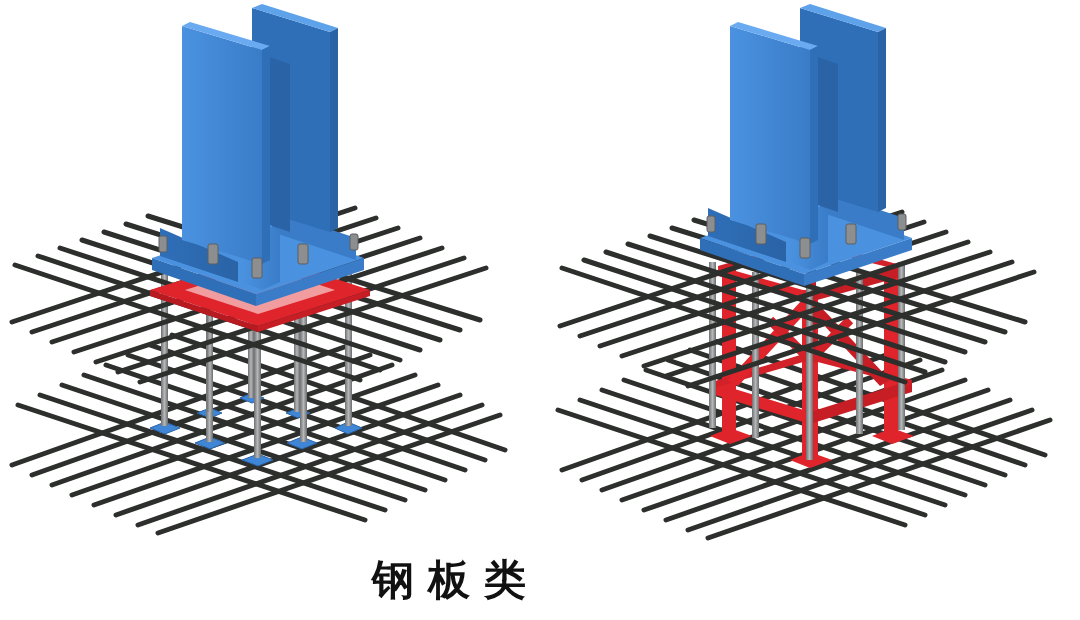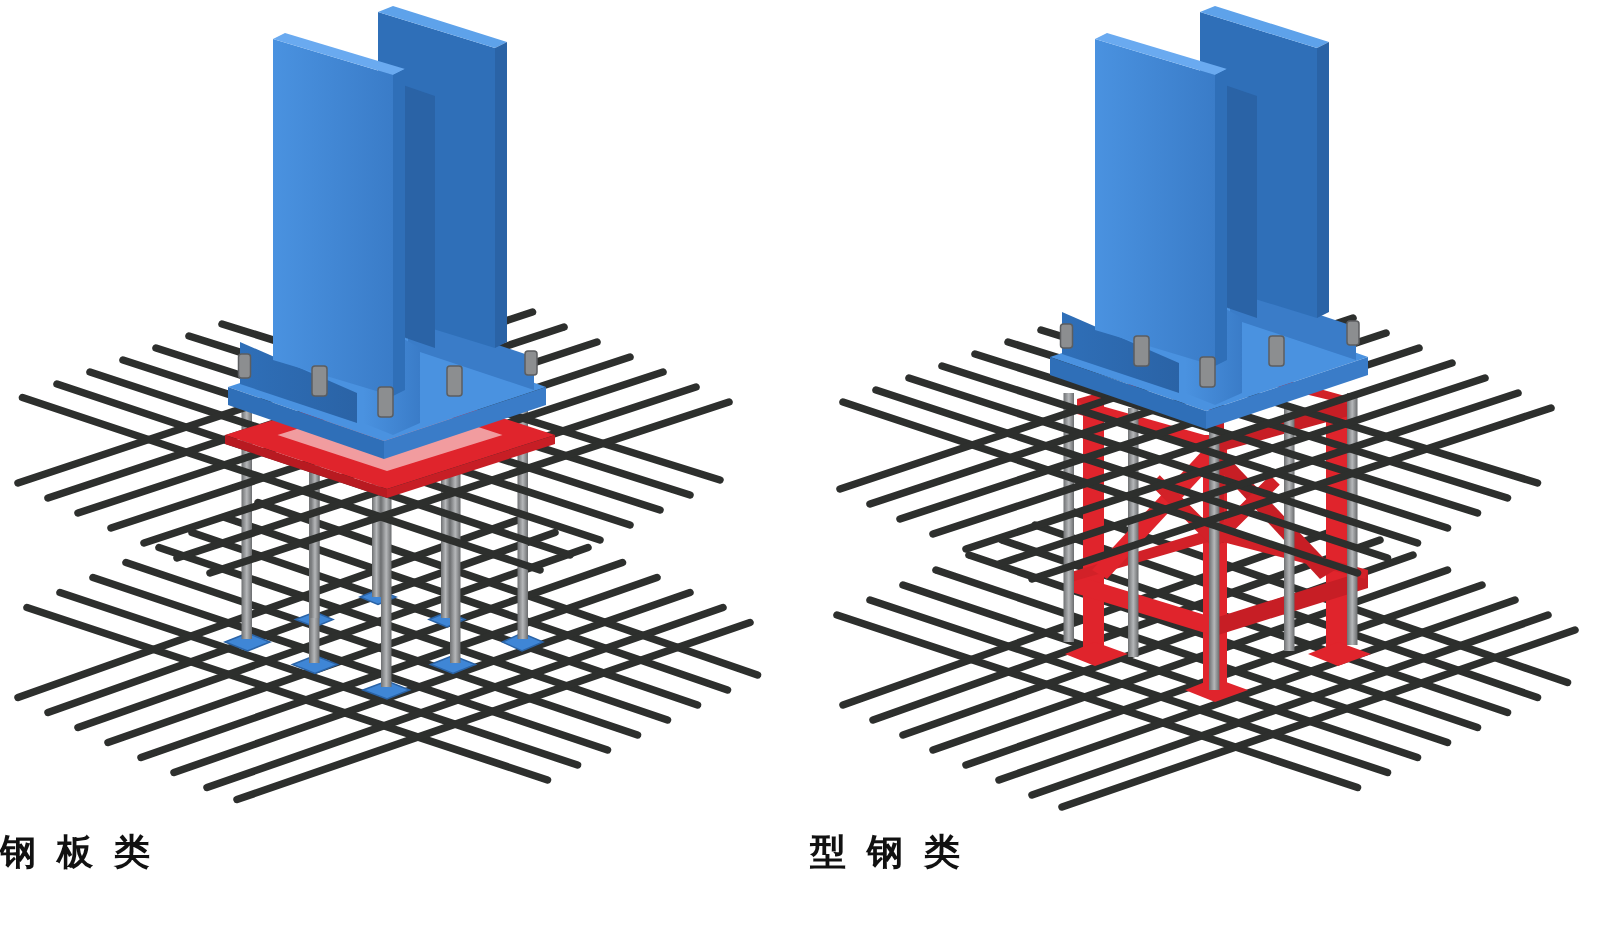--- a/index.html
+++ b/index.html
@@ -2,22 +2,22 @@
 <html><head>
 <meta charset="utf-8">
 <style>
   html, body { margin: 0; padding: 0; background: #ffffff; }
   body { width: 1080px; height: 620px; overflow: hidden; position: relative;
          font-family: "DejaVu Sans", "Liberation Sans", sans-serif; }
   .figure { position: absolute; top: 0; width: 540px; height: 620px; }
   .figure.left { left: 0; }
   .figure.right { left: 540px; }
   .figure svg { position: absolute; left: 0; top: 0; }
-  .caption { position: absolute; top: 552px; left: 0; width: 540px; text-align: left;
-             font-size: 24px; font-weight: bold; color: #111111; letter-spacing: 14px; }
+  .caption { position: absolute; top: 552px; left: 0; width: 540px; text-align: right;
+             font-size: 42px; font-weight: bold; color: #111111; letter-spacing: 14px; }
 </style>
 </head>
 <body>
 
 <div class="figure left">
   <svg width="540" height="620" viewBox="0 0 540 620">
     <defs>
       <linearGradient id="blueFace" x1="0" x2="1">
         <stop offset="0" stop-color="#4a92e0"></stop>
           <stop offset="1" stop-color="#3a7cc8"></stop>
@@ -241,14 +241,13 @@
     </g>
 
     <g fill="#8c8e90" stroke="#5c5e60" stroke-width="1">
       <rect x="216" y="224" width="10" height="20" rx="2"></rect>
       <rect x="260" y="238" width="10" height="20" rx="2"></rect>
       <rect x="306" y="224" width="10" height="20" rx="2"></rect>
       <rect x="167" y="216" width="8" height="16" rx="2"></rect>
       <rect x="358" y="214" width="8" height="16" rx="2"></rect>
     </g>
   </svg>
-  <div class="caption">型钢类</div>
 </div>
 
 </body></html>

